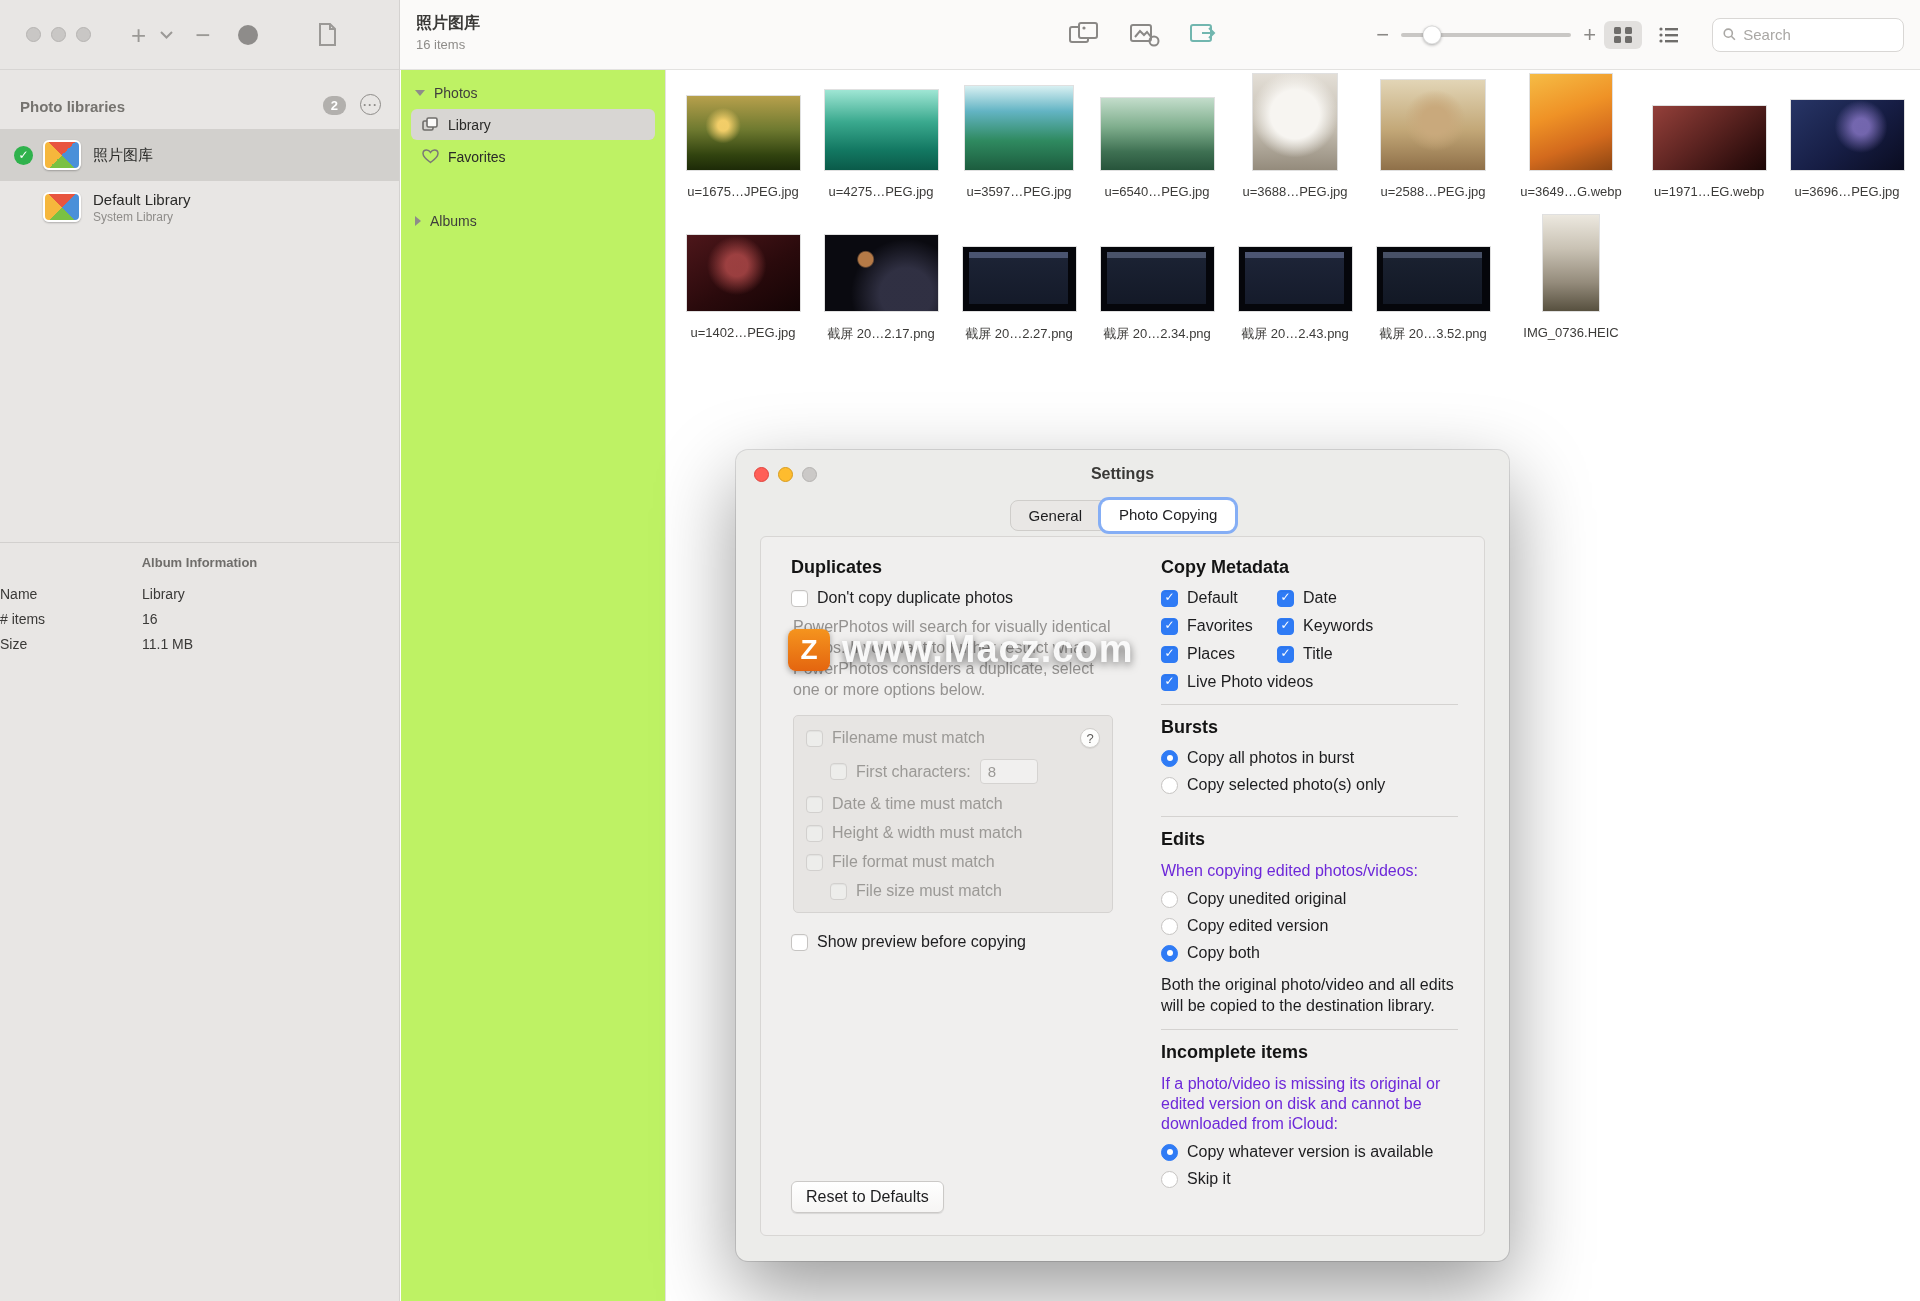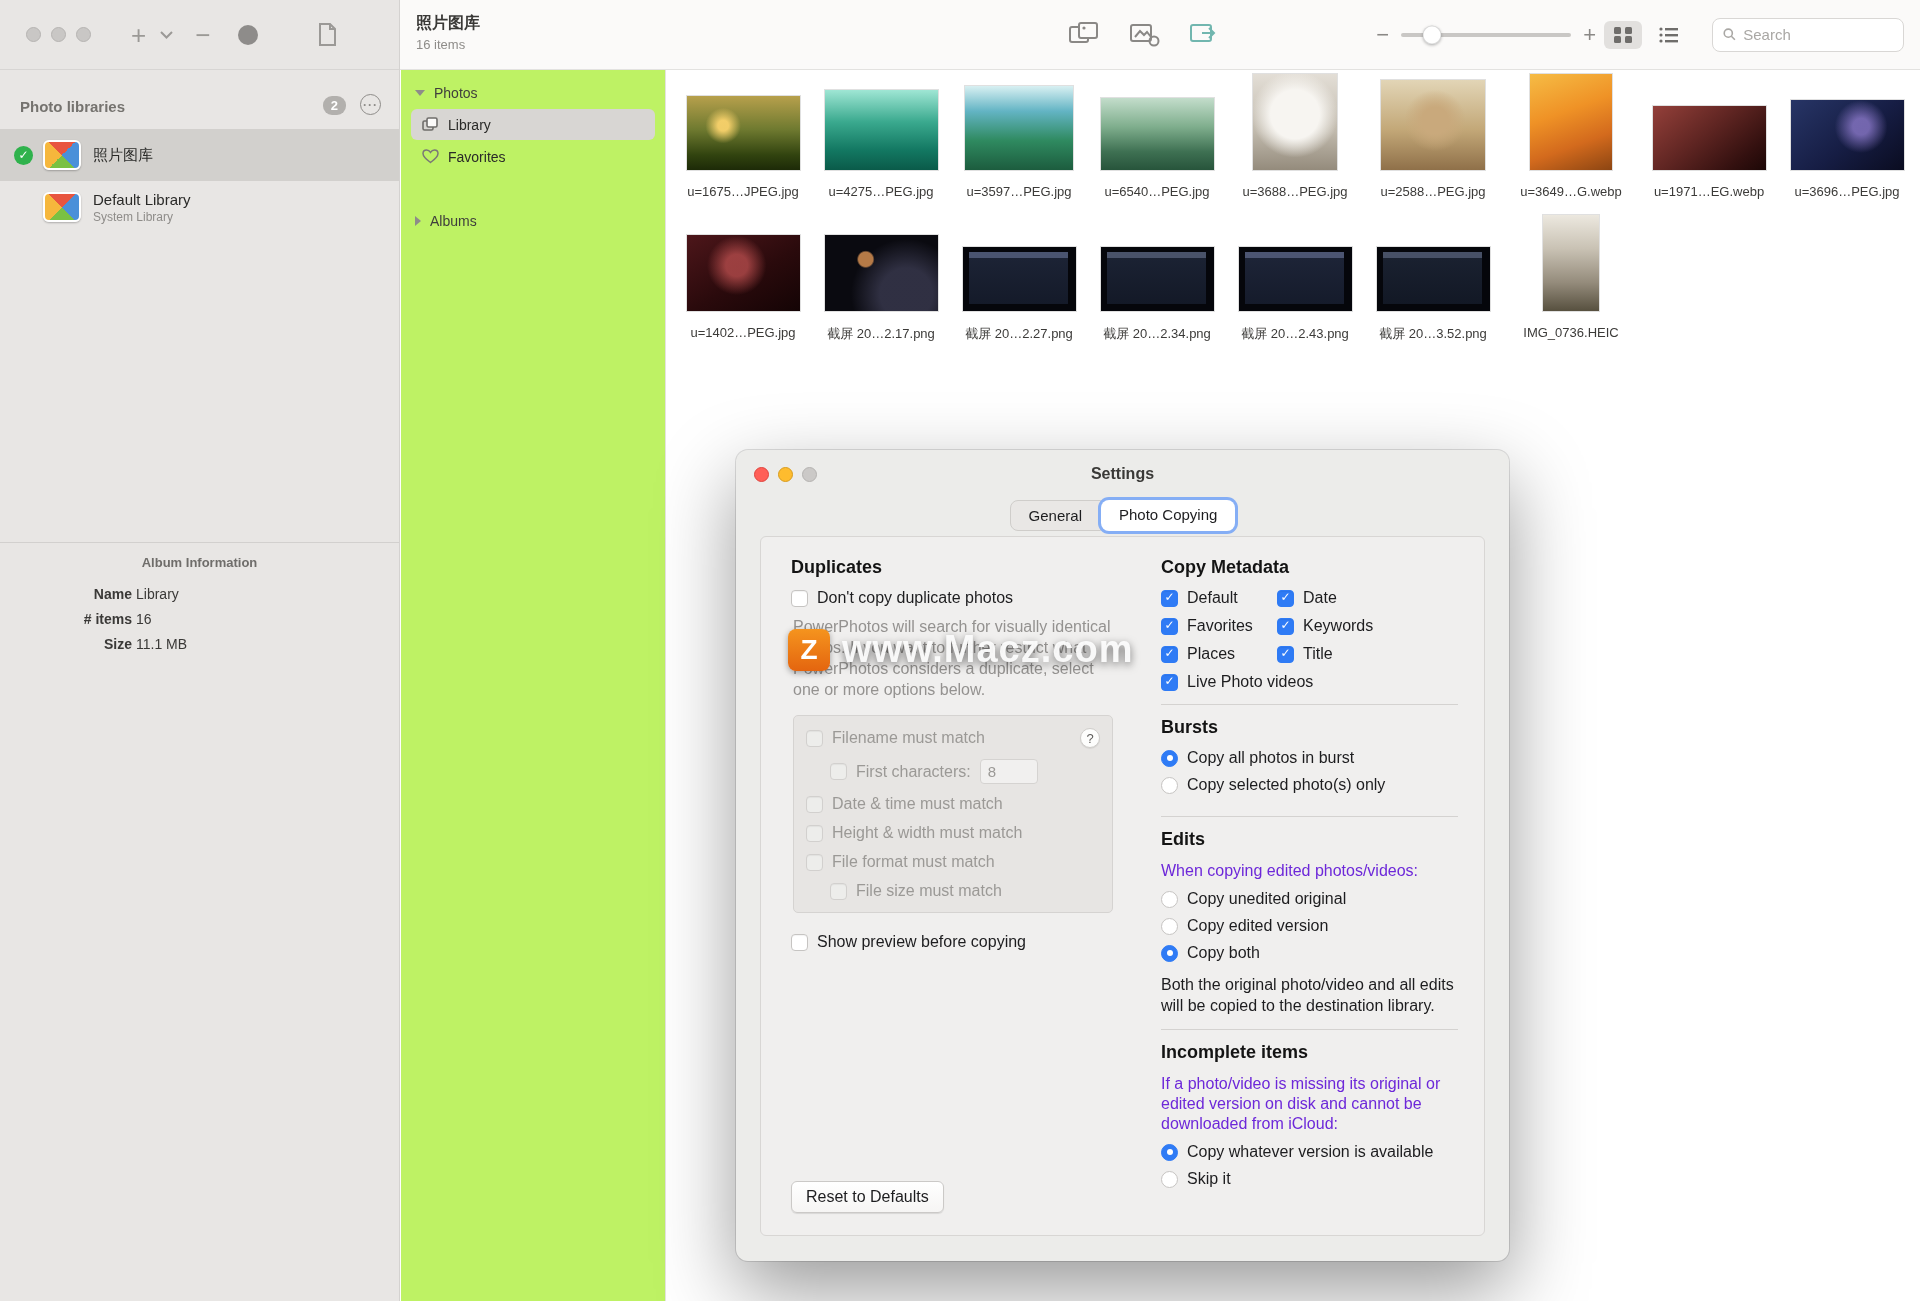--- a/index.html
+++ b/index.html
@@ -37,21 +37,21 @@
   .lib-row{display:flex;align-items:center;height:52px;padding:0 14px}
   .lib-row.selected{background:#d2d0cd}
   .check-badge{width:19px;height:19px;border-radius:50%;background:#2fb24c;color:#fff;font-size:12px;font-weight:bold;display:flex;align-items:center;justify-content:center;margin-right:10px;flex:0 0 19px}
   .check-spacer{width:29px;flex:0 0 29px}
   .lib-icon{width:38px;height:30px;border-radius:6px;background:conic-gradient(from 45deg,#4a90d9 0 25%,#7ac143 25% 50%,#f6b73c 50% 75%,#e8553f 75%);border:2px solid #fff;box-shadow:0 1px 2px rgba(0,0,0,.25);margin-right:12px;flex:0 0 38px}
   .lib-name{font-size:15px;color:#2a2a28}
   .lib-sub{font-size:12px;color:#8e8c89;margin-top:2px}
   .album-info{position:absolute;left:0;right:0;top:472px;border-top:1px solid #d2d0ce;padding-top:12px}
   .ai-header{text-align:center;font-size:13px;font-weight:bold;color:#6f6d6a;margin-bottom:16px}
   .ai-row{display:flex;margin-bottom:9px;font-size:14px}
-  .ai-label{width:132px;text-align:right;font-weight:bold;color:#3a3937;margin-right:4px}
+  .ai-label{width:132px;text-align:left;font-weight:normal;color:#3a3937;margin-right:10px}
   .ai-value{color:#3a3937}
 
   
   .sourcelist{position:absolute;top:70px;left:401px;width:265px;bottom:0;background:#bef264;border-right:1px solid #e4e2e0;padding-top:8px}
   .group-row{display:flex;align-items:center;height:30px;padding:0 14px;font-size:14px;color:#3f3e3c;gap:9px}
   .tri-down{width:0;height:0;border-left:5px solid transparent;border-right:5px solid transparent;border-top:6px solid #8e8c89}
   .tri-right{width:0;height:0;border-top:5px solid transparent;border-bottom:5px solid transparent;border-left:6px solid #8e8c89}
   .src-item{display:flex;align-items:center;height:31px;margin:1px 10px;padding:0 11px;border-radius:6px;font-size:14px;color:#2a2a28;gap:9px}
   .src-item.selected{background:#d8d6d3}
   .albums-group{margin-top:34px}

